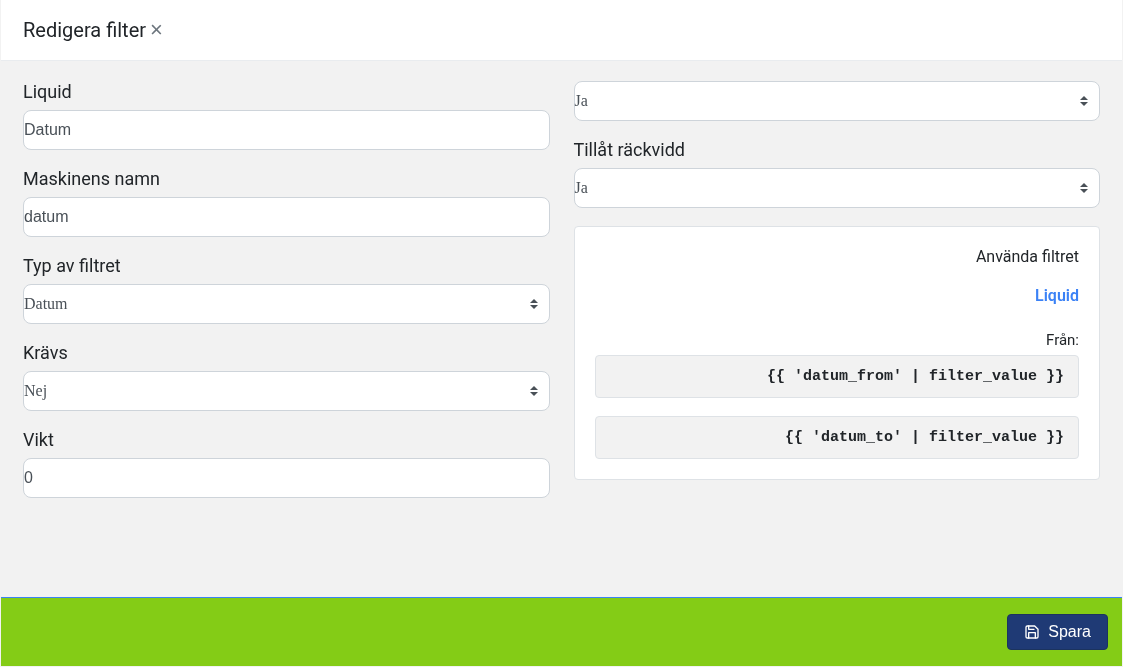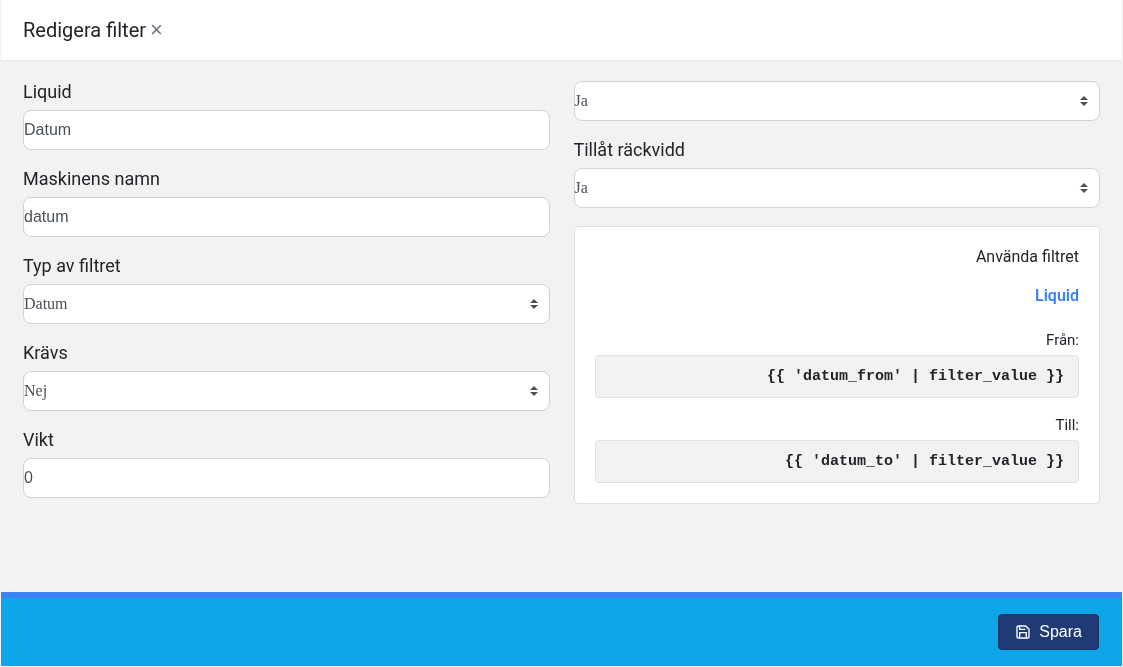--- a/index.html
+++ b/index.html
@@ -156,23 +156,23 @@
       overflow-x: auto;
       font-weight: bold;
     }
     .code-block:last-child {
       margin-bottom: 0;
     }
     .modal-footer {
       display: flex;
       justify-content: flex-end;
       align-items: center;
-      padding: 16px 23px;
-      background: #0ea5e9;
-      border-top: 6px solid #3b82f6;
+      padding: 16px 14px;
+      background: #84cc16;
+      border-top: 1px solid #3b82f6;
     }
     .btn-primary {
       display: inline-flex;
       align-items: center;
       gap: 8px;
       background: #1f3a75;
       color: #fff;
       border: 1px solid #1b335f;
       border-radius: 4px;
       padding: 8px 16px;
@@ -248,21 +248,20 @@
           </div>
         </div>
 
         <div class="card">
           <div class="card-title">Använda filtret</div>
           <div class="card-subtitle">Liquid</div>
 
           <div class="snippet-label">Från:</div>
           <div class="code-block">{{ 'datum_from' | filter_value }}</div>
 
-          <div class="snippet-label">Till:</div>
           <div class="code-block">{{ 'datum_to' | filter_value }}</div>
         </div>
 
       </div>
     </div>
   </div>
 
   <div class="modal-footer">
     <button class="btn-primary">
       <span class="save-icon">

